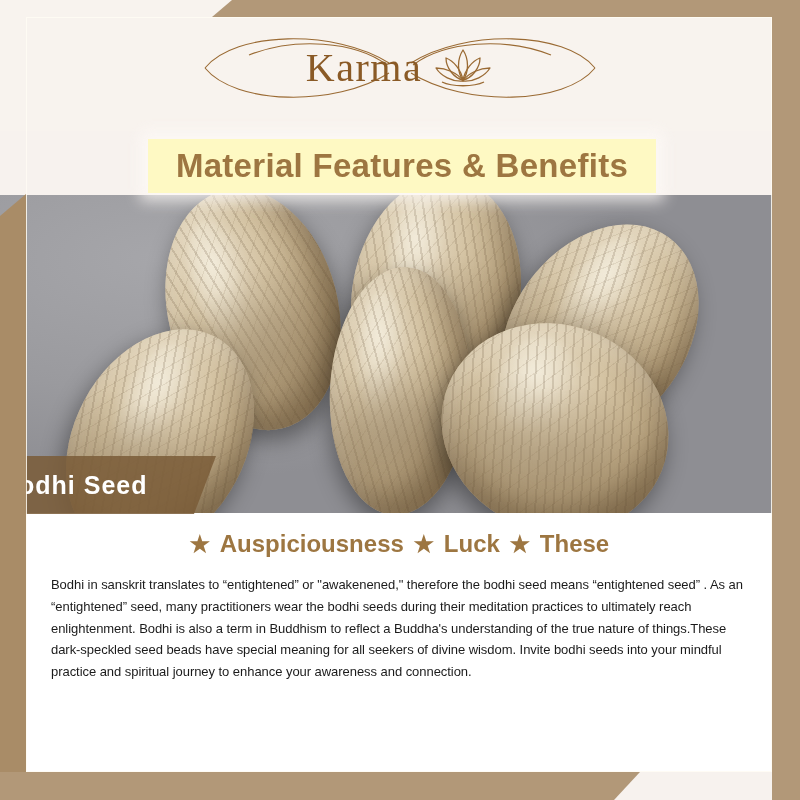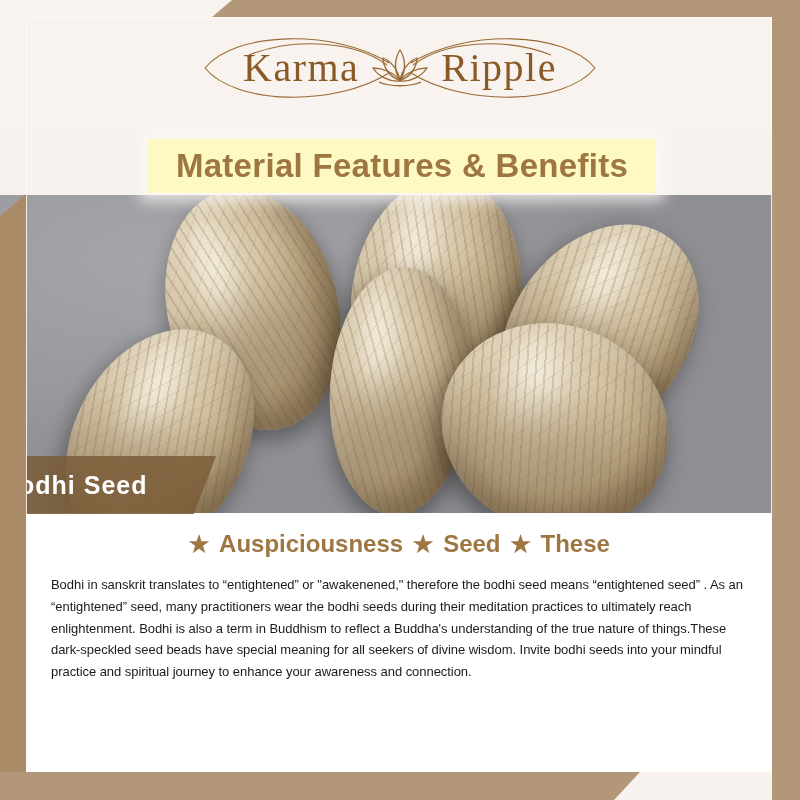--- a/index.html
+++ b/index.html
@@ -182,21 +182,20 @@
         <svg class="logo-lotus" viewBox="0 0 62 44" aria-hidden="true">
           <g fill="none" stroke="#9a6a33" stroke-width="1.3" stroke-linejoin="round">
             <path d="M31 4 C 25 13, 25 26, 31 34 C 37 26, 37 13, 31 4 Z"></path>
             <path d="M31 34 C 22 32, 14 22, 14 12 C 22 15, 29 24, 31 34 Z"></path>
             <path d="M31 34 C 40 32, 48 22, 48 12 C 40 15, 33 24, 31 34 Z"></path>
             <path d="M31 35 C 20 36, 9 30, 4 22 C 14 22, 26 27, 31 35 Z"></path>
             <path d="M31 35 C 42 36, 53 30, 58 22 C 48 22, 36 27, 31 35 Z"></path>
             <path d="M10 36 C 20 41, 42 41, 52 36"></path>
           </g>
         </svg>
-        <span class="logo-word">Ripple</span>
       </div>
     </div>
   </div>
 
   <div class="photo">
     <div class="photo-bg"></div>
     <div class="seed s1"></div>
     <div class="seed s2"></div>
     <div class="seed s3"></div>
     <div class="seed s4"></div>
@@ -210,21 +209,21 @@
 
   <div class="seed-label">
     <span class="seed-label-text">Bodhi Seed</span>
   </div>
 
   <div class="body-panel">
     <div class="headline">
       <span class="star">★</span>
       <span>Auspiciousness</span>
       <span class="star">★</span>
-      <span>Seed</span>
+      <span>Luck</span>
       <span class="star">★</span>
       <span>These</span>
     </div>
     <p class="paragraph">Bodhi in sanskrit translates to “entightened” or "awakenened," therefore the bodhi seed means “entightened seed” . As an “entightened” seed, many practitioners wear the bodhi seeds during their meditation practices to ultimately reach enlightenment. Bodhi is also a term in Buddhism to reflect a Buddha's understanding of the true nature of things.These dark-speckled seed beads have special meaning for all seekers of divine wisdom. Invite bodhi seeds into your mindful practice and spiritual journey to enhance your awareness and connection.</p>
   </div>
 
   <div class="inner-hairline"></div>
   <div class="frame-top"></div>
   <div class="frame-right"></div>
   <div class="frame-left"></div>

